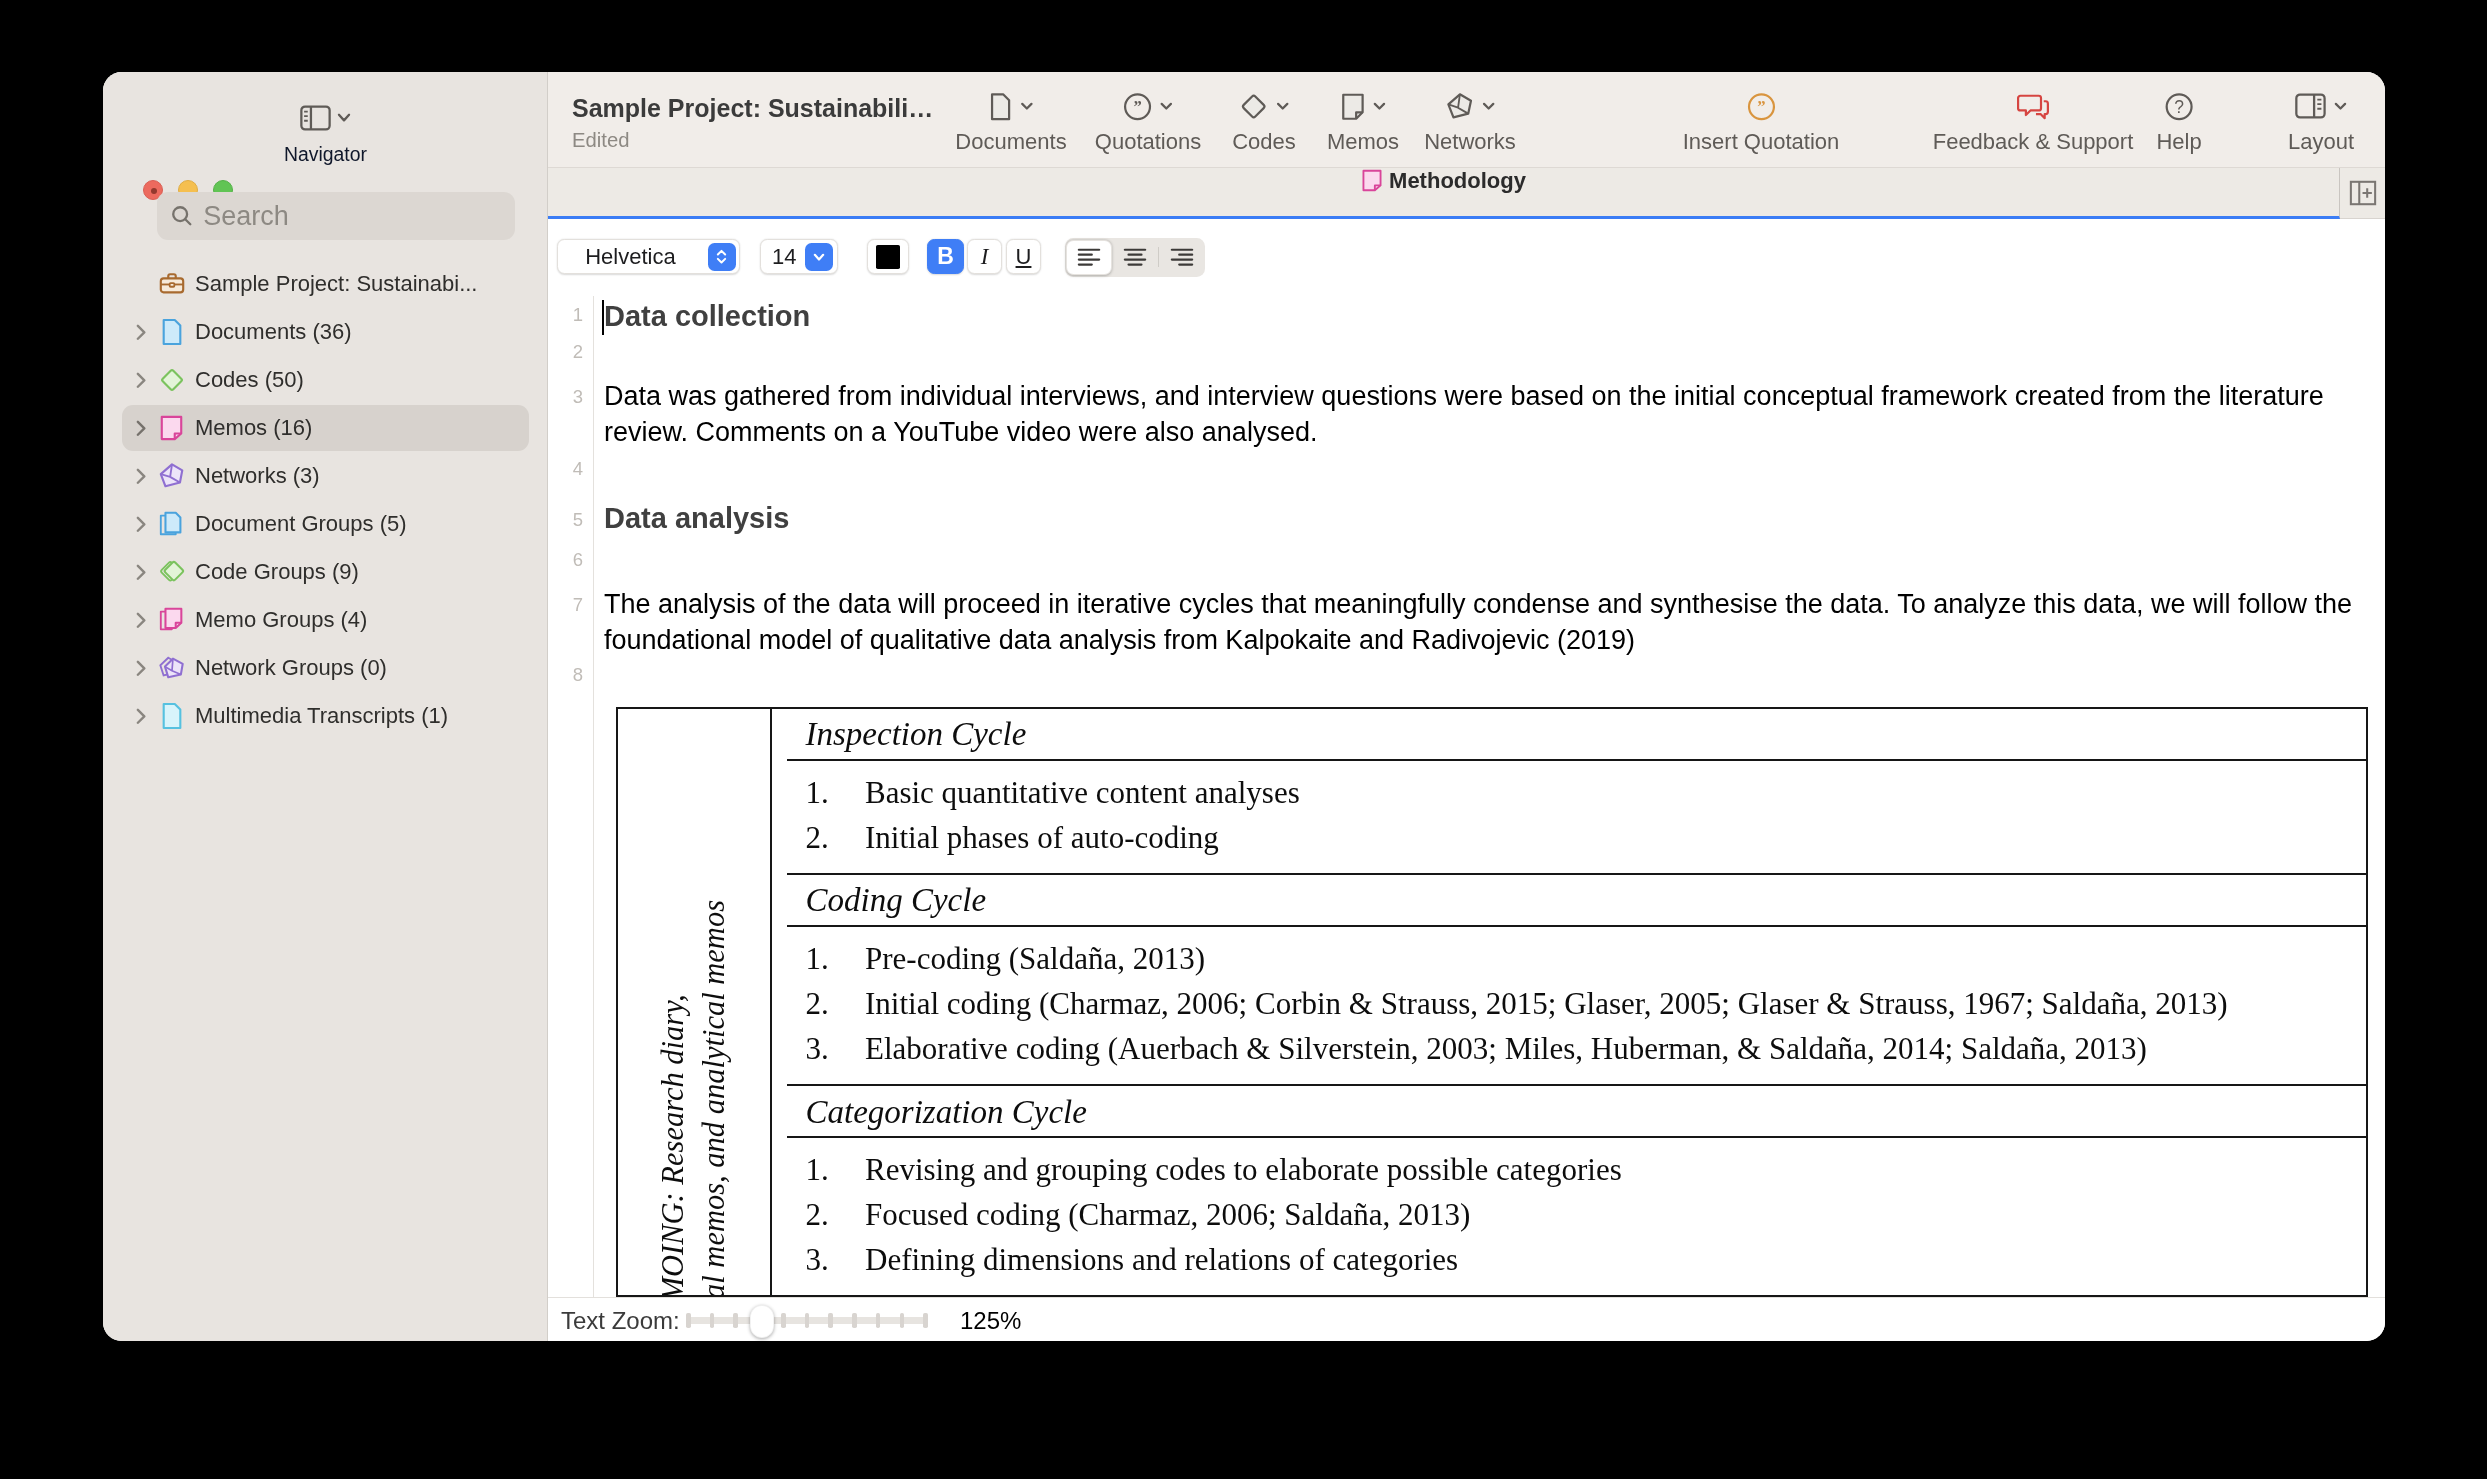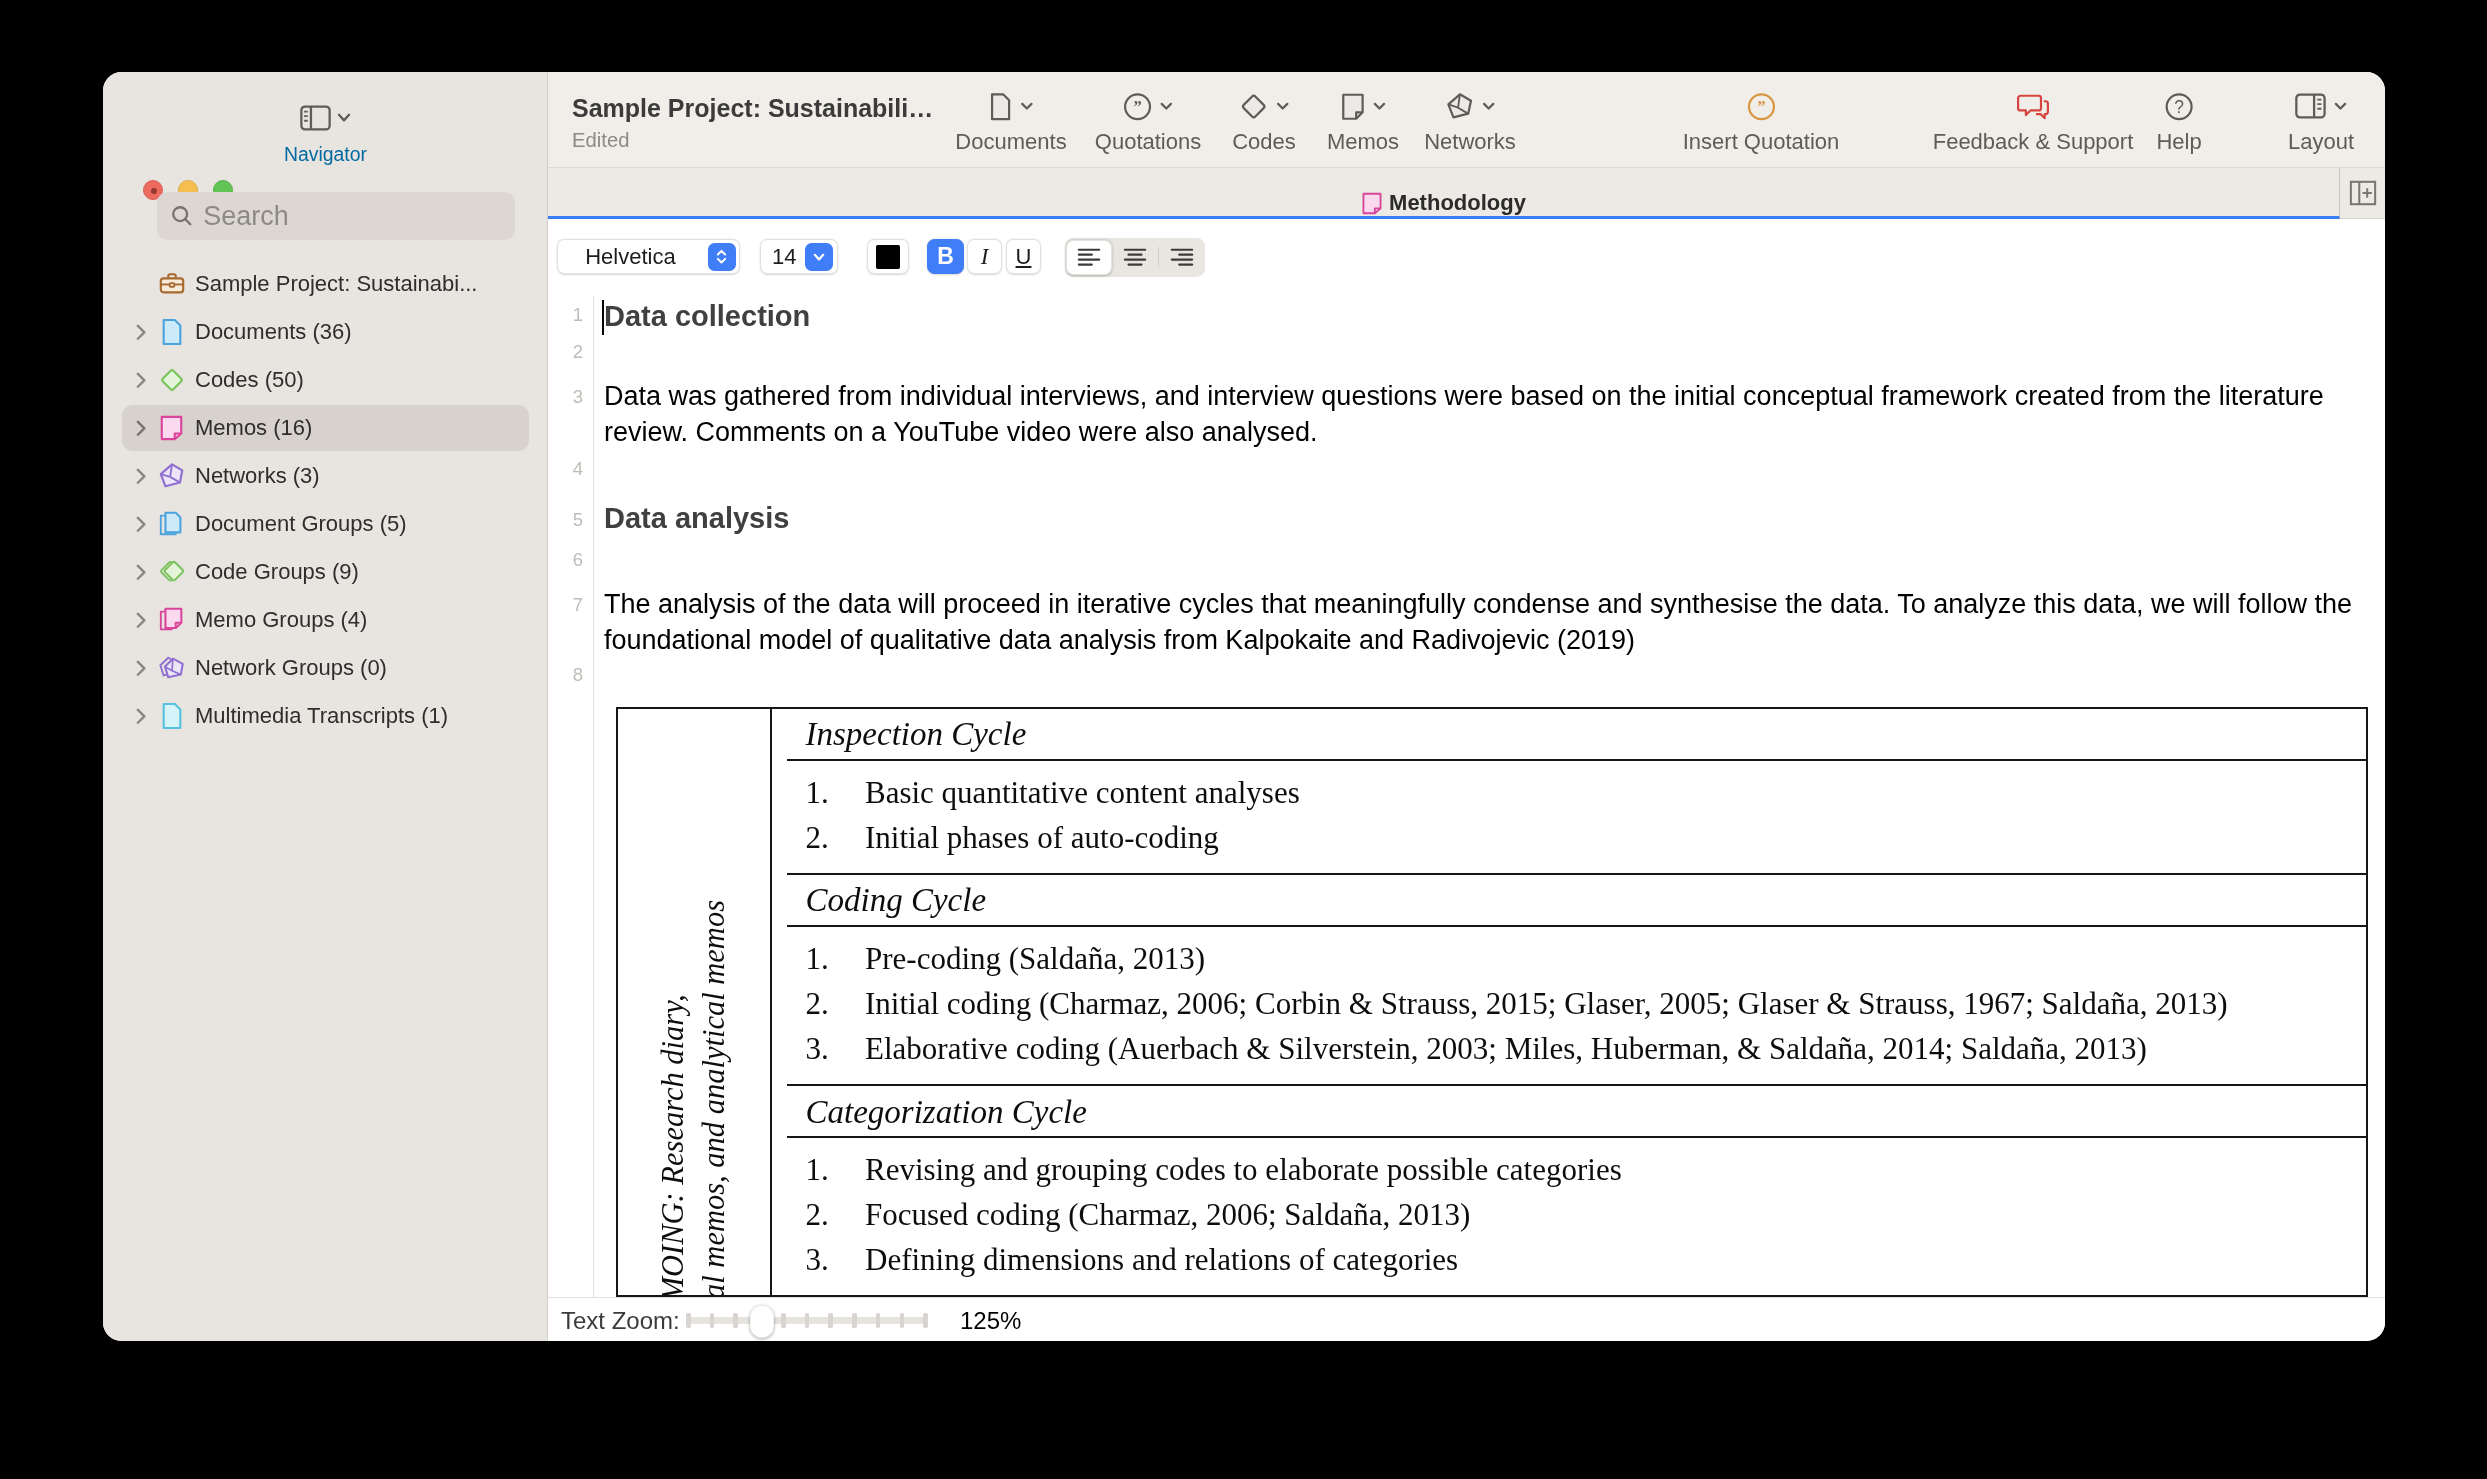--- a/index.html
+++ b/index.html
@@ -13,21 +13,21 @@
   .sidebar { width:445px; background:#e8e4e0; border-right:0.9px solid #d2cec9; position:relative; flex:none; }
   .traffic { position:absolute; top:108px; left:40px; display:flex; gap:14.8px; }
   .light { width:20.3px; height:20.3px; border-radius:50%; position:relative; }
   .light.red { background:#ec6a5e; border:0.9px solid #d95f54; }
   .light.red::after { content:""; position:absolute; left:6.5px; top:6.5px; width:6.5px; height:6.5px; border-radius:50%; background:#93392e; }
   .light.yellow { background:#f5bf4f; border:0.9px solid #e0ad43; }
   .light.green { background:#61c454; border:0.9px solid #54b148; }
 
   .navigator-btn { position:absolute; top:33px; left:181px; width:83px; text-align:center; color:#5f5b57; }
   .navigator-btn .nav-ic { display:inline-flex; align-items:center; gap:6.5px; }
-  .navigator-btn .lbl { display:block; margin-top:9.2px; font-size:19.4px; color:#0369a1; }
+  .navigator-btn .lbl { display:block; margin-top:9.2px; font-size:19.4px; color:#0f172a; }
 
   .search { position:absolute; left:54px; top:120px; width:358px; height:48px; background:#dcd7d2;
             border-radius:11px; display:flex; align-items:center; padding:0 13px; gap:9.2px; }
   .search input { border:none; background:transparent; outline:none; font-size:27px; color:#3a3a3a; width:277px; font-family:"Liberation Sans",sans-serif; }
   .search input::placeholder { color:#8d8983; }
 
   .side-list { position:absolute; top:188px; left:0; width:100%; }
   .side-row { position:relative; height:48px; display:flex; align-items:center; }
   .side-row .hl { position:absolute; left:19.4px; top:0.9px; width:407px; height:46px; border-radius:11px; background:#d7d2cd; }
   .side-row .chev { position:absolute; left:31px; width:14.8px; display:flex; justify-content:center; }
@@ -39,21 +39,21 @@
 
   .titlebar { height:96px; background:#f1ede9; border-bottom:0.9px solid #ded9d4; position:relative; flex:none; }
   .wtitle { position:absolute; left:24px; top:22px; }
   .wtitle .t { font-size:25px; font-weight:bold; color:#3b3b3b; }
   .wtitle .s { font-size:20.3px; color:#8d8983; margin-top:5.5px; }
   .tb-btn { position:absolute; top:14.8px; transform:translateX(-50%); text-align:center; color:#5f5b57; cursor:default; }
   .tb-btn .ics { display:inline-flex; align-items:center; gap:7.4px; height:39px; }
   .tb-btn .lbl { display:block; margin-top:3.7px; font-size:22px; color:#5f5b57; white-space:nowrap; }
 
   .tabbar { height:51px; background:#edeae5; display:flex; flex:none; }
-  .tab { flex:1; position:relative; display:flex; align-items:flex-end; justify-content:center; gap:6px;
+  .tab { flex:1; position:relative; display:flex; align-items:flex-start; justify-content:center; gap:6px;
          border-bottom:3.7px solid #3b7df5; border-right:0.9px solid #c9c5c0; }
   .tab .lbl { font-size:22px; font-weight:bold; color:#2b2b2b; }
   .tab-extra { width:45px; display:flex; align-items:center; justify-content:center; border-bottom:0.9px solid #d8d4cf; }
 
   .formatbar { height:77px; background:#ffffff; position:relative; flex:none; }
   .ctrl { position:absolute; top:20.3px; height:35px; background:#fff; border:0.9px solid #e3e0dc;
           box-shadow:0 0.9px 1.8px rgba(0,0,0,.15); border-radius:7.4px; display:flex; align-items:center; }
   .font-sel { left:9.2px; width:183px; padding-left:27px; justify-content:space-between; }
   .font-sel .name { font-size:22px; color:#1d1d1f; }
   .stepper { width:28px; height:28px; margin-right:3.7px; border-radius:6.5px; background:#3f7ef6; display:flex; flex-direction:column; align-items:center; justify-content:center; gap:0.9px; }

